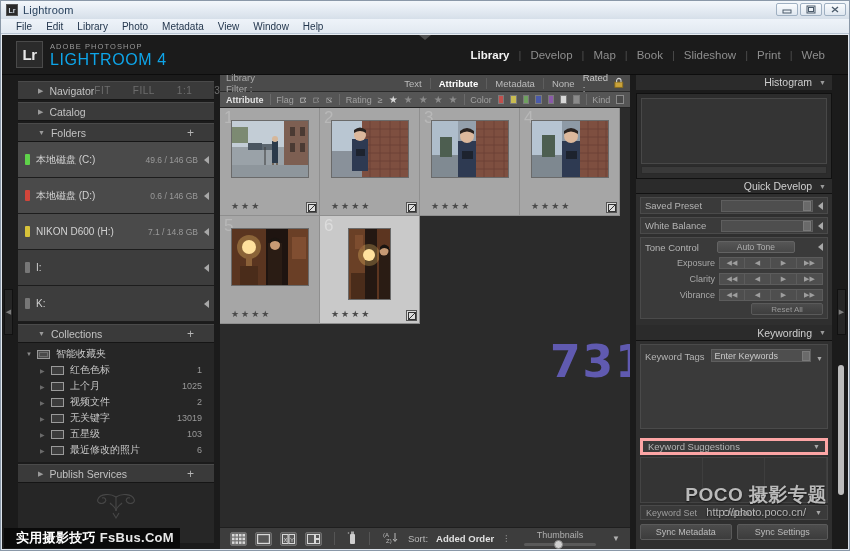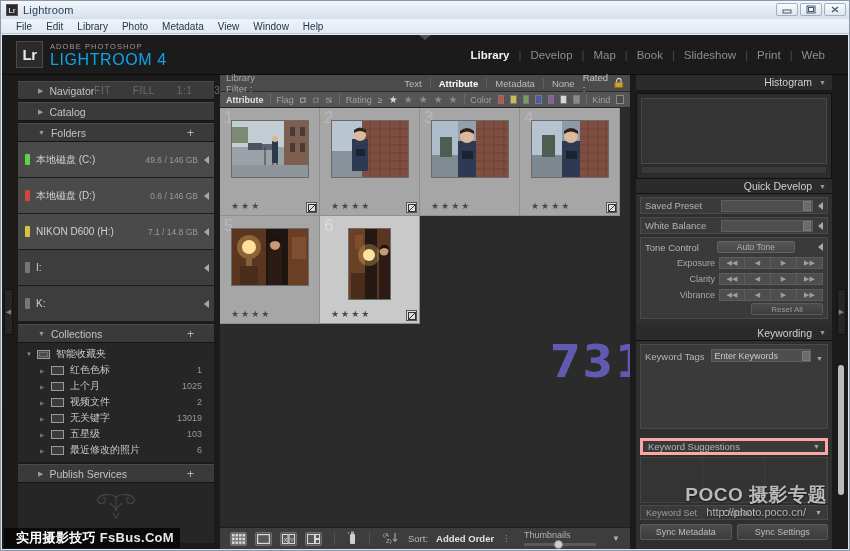--- a/index.html
+++ b/index.html
@@ -329,21 +329,21 @@
   .view-btn {
     width: 17px; height: 14px;
     background: #585858;
     border: 1px solid #6e6e6e;
     border-radius: 2px;
     display: flex; align-items: center; justify-content: center;
   }
   .view-btn.active { background: #707070; }
   .tb-sep { width: 1px; height: 13px; background: #555; margin: 0 4px; }
   .sort-dd { color: #e0e0e0; font-weight: bold; font-size: 9.5px; }
-  .thumb-slider { margin-left: auto; display: flex; flex-direction: column; }
+  .thumb-slider { margin-left: auto; display: flex; flex-direction: column; align-items: center; }
   .thumb-slider-label { font-size: 9px; color: #b0b0b0; line-height: 9px; }
   .slider-track {
     width: 72px; height: 3px; background: #5a5a5a; border-radius: 2px;
     position: relative; margin-top: 3px;
   }
   .slider-knob {
     position: absolute; left: 30px; top: -3px;
     width: 9px; height: 9px; border-radius: 50%;
     background: #cfcfcf; border: 1px solid #888;
   }

